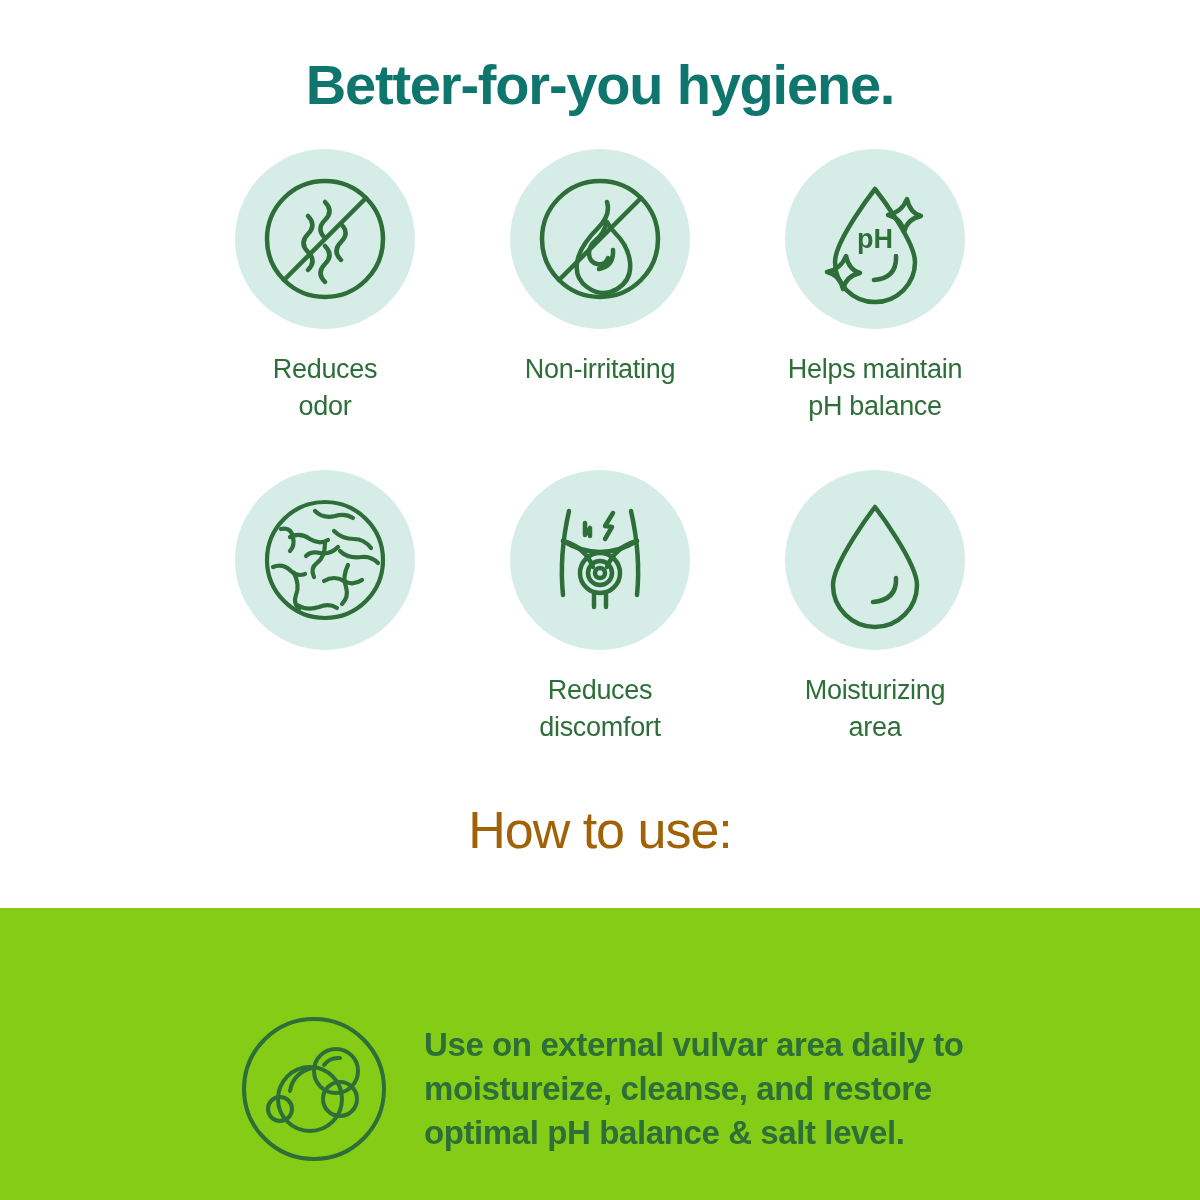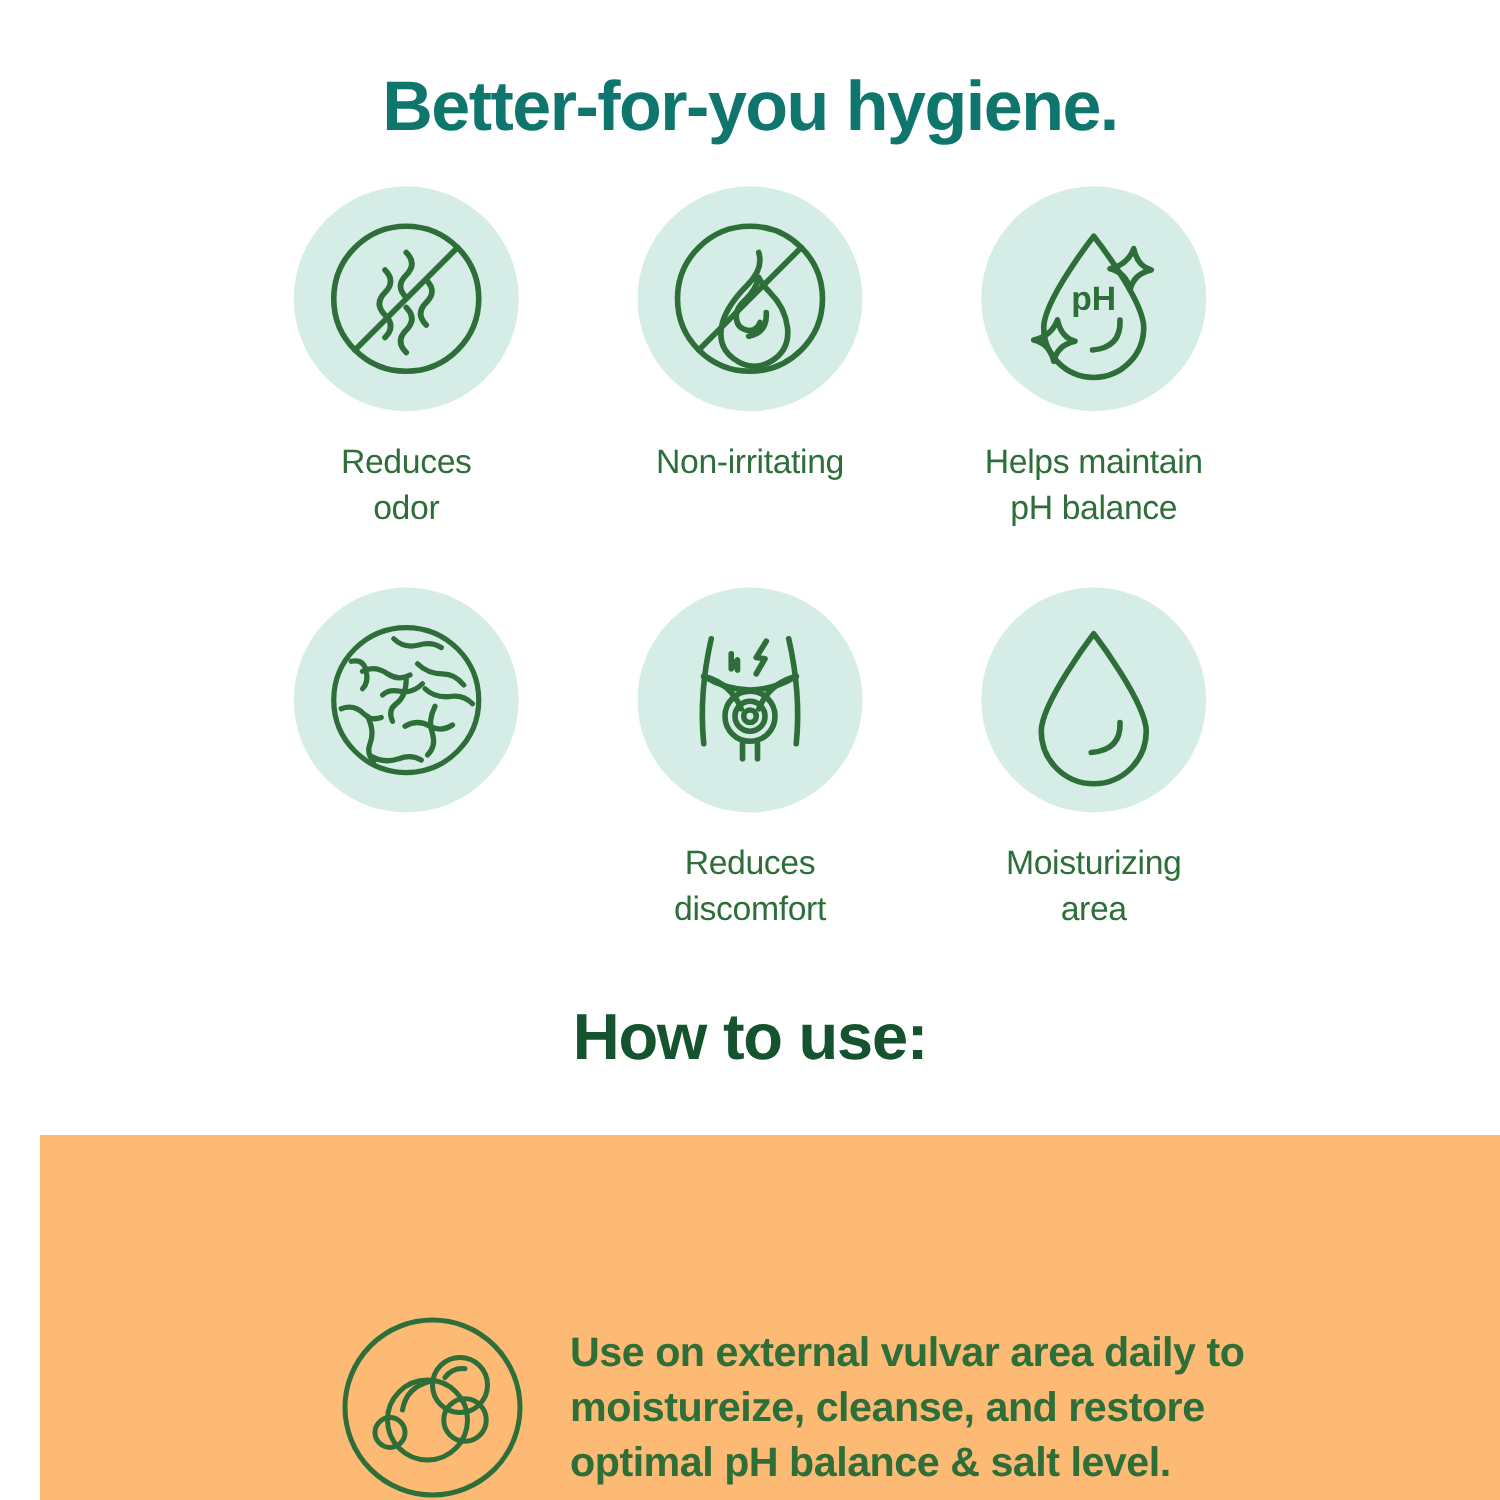--- a/index.html
+++ b/index.html
@@ -72,41 +72,40 @@
     white-space: pre-line;
   }
 
   .row-two {
     margin-top: 44px;
   }
 
   
   .howto-title {
     text-align: center;
-    color: #14532d;
+    color: #a16207;
     font-size: 52px;
-    font-weight: bold;
+    font-weight: normal;
     letter-spacing: -1px;
     margin: 0;
     padding-top: 54px;
   }
 
   
   .usage-band {
     position: absolute;
     left: 0;
     right: 0;
     top: 908px;
     bottom: 0;
-    background: #fdba74;
-    display: flex;
-    align-items: flex-end;
+    background: #84cc16;
+    display: flex;
+    align-items: center;
     padding-top: 70px;
     box-sizing: border-box;
-    margin-left: 32px;
   }
   .usage-inner {
     display: flex;
     align-items: center;
     margin-left: 240px;
     gap: 36px;
   }
   .usage-icon {
     width: 148px;
     height: 148px;

